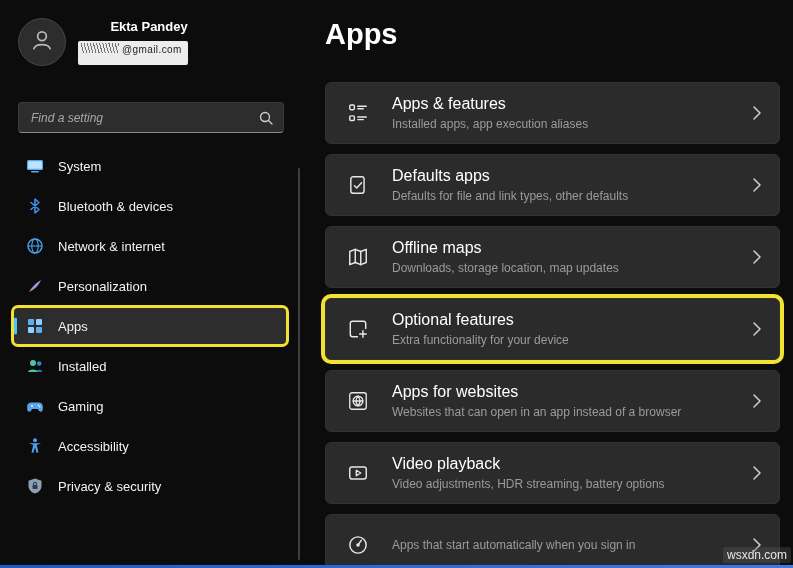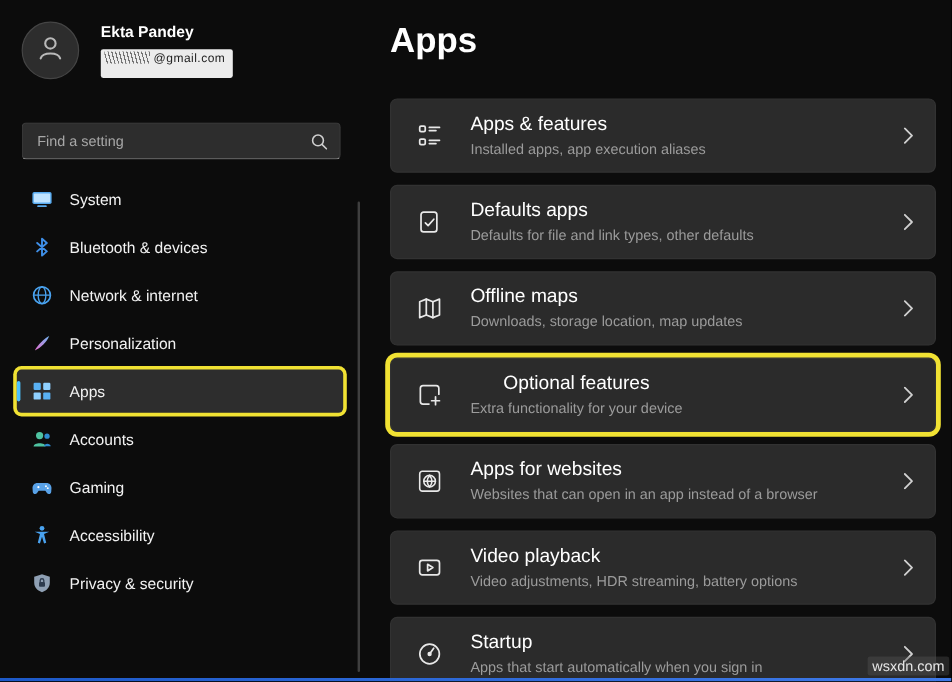--- a/index.html
+++ b/index.html
@@ -1,36 +1,36 @@
 <!DOCTYPE html>
 <html><head>
 <meta charset="utf-8">
 <style>
   * { margin:0; padding:0; box-sizing:border-box; }
   html,body { background:#000; }
   body { font-family:"Liberation Sans", sans-serif; }
   .screen { position:relative; width:793px; height:568px; background:#0c0c0c; overflow:hidden; color:#fff; }
 
   
-  .user { position:absolute; left:18px; top:18px; display:flex; align-items:center; gap:18px; }
+  .user { position:absolute; left:18px; top:18px; display:flex; align-items:center; gap:12px;text-align:right; }
   .avatar { width:48px; height:48px; border-radius:50%; background:#2d2d2d; border:1px solid #454545;
             display:flex; align-items:center; justify-content:center; cursor:pointer; }
   .user-name { font-size:13px; font-weight:bold; color:#fff; margin-bottom:5px; }
   .scribble { display:inline-block; background:#ececec; border-radius:2px; height:24px; line-height:14px;
               padding:0 6px 0 44px; position:relative; filter:blur(.4px); }
   .scribble::before { content:""; position:absolute; left:3px; top:2px; width:38px; height:10px; opacity:.75;
               background:repeating-linear-gradient(75deg, transparent 0 2px, #4a4a4a 2px 3px); }
   .email-text { font-size:10px; color:#222; letter-spacing:.4px; }
 
   
   .search-box { position:absolute; left:18px; top:102px; width:266px; height:31px; background:#2d2d2d;
                 border:1px solid #3c3c3c; border-bottom-color:#8a8a8a; border-radius:4px;
                 display:flex; align-items:center; }
   .search-box input { flex:1; background:transparent; border:none; outline:none; color:#eee;
-                font-size:12px; padding:0 8px 0 12px; font-family:"Liberation Sans", sans-serif; }
+                font-size:12px; padding:0 8px 0 12px; font-family:"Liberation Sans", sans-serif;font-style:italic; }
   .search-box input::placeholder { color:#a8a8a8; }
   .search-icon { margin-right:10px; display:flex; cursor:pointer; }
 
   
   .nav { position:absolute; left:14px; top:148px; width:272px; }
   .nav-item { height:36px; margin-bottom:4px; display:flex; align-items:center; gap:14px;
               padding:0 12px; border-radius:4px; cursor:pointer; position:relative; }
   .nav-item.selected { background:#2d2d2d; }
   .nav-item.annotated { box-shadow:0 0 0 3px #f1e233; }
   .accent-pill { position:absolute; left:0; top:50%; transform:translateY(-50%);
@@ -39,21 +39,21 @@
   .nav-label { font-size:13px; color:#f2f2f2; }
 
   .scroll-line { position:absolute; left:298px; top:168px; width:2px; height:392px; background:#3f3f3f;
                  border-radius:2px; cursor:pointer; }
 
   
   .page-title { position:absolute; left:325px; top:18px; font-size:29px; font-weight:bold; color:#fff; }
   .cards { position:absolute; left:325px; top:82px; width:455px; display:flex; flex-direction:column; gap:10px; }
   .card { height:62px; background:#2b2b2b; border:1px solid #323232; border-radius:6px;
           display:flex; align-items:center; padding:0 18px 0 20px; cursor:pointer; }
-  .card.annotated { box-shadow:0 0 0 4px #f1e233;text-align:center; }
+  .card.annotated { box-shadow:0 0 0 4px #f1e233; }
   .card-icon { width:24px; height:24px; margin-right:22px; display:flex; align-items:center; justify-content:center; flex:none; }
   .card-text { display:flex; flex-direction:column; gap:4px; min-width:0; }
   .card-title { font-size:16px; color:#fff; }
   .card-sub { font-size:12px; color:#9b9b9b; white-space:nowrap; }
   .chevron { margin-left:auto; display:flex; flex:none; }
 
   
   .watermark { position:absolute; right:2px; bottom:5px; font-size:12px; color:#e6e6e6;
                background:rgba(90,90,90,.35); padding:1px 4px; border-radius:2px; }
   .bottom-edge { position:absolute; left:0; right:0; bottom:0; height:3px;
@@ -154,21 +154,21 @@
 
     <div class="nav-item">
       <span class="nav-icon">
         <svg width="18" height="18" viewBox="0 0 18 18">
             <circle cx="7" cy="6" r="3" fill="#4fc3a1"></circle>
             <path d="M2 15 c0-3.5 10-3.5 10 0 Z" fill="#4fc3a1"></path>
             <circle cx="13.2" cy="6.5" r="2.2" fill="#2e8bd0"></circle>
             <path d="M10.6 14.8 c.3-2.8 5.4-2.8 5.7 0 Z" fill="#2e8bd0"></path>
           </svg>
       </span>
-      <span class="nav-label">Accounts</span>
+      <span class="nav-label">Installed</span>
     </div>
 
 
     <div class="nav-item">
       <span class="nav-icon">
         <svg width="18" height="18" viewBox="0 0 18 18">
             <path d="M5.2 5.5 h7.6 c2.4 0 4.2 1.9 4.1 4.3 l-.2 3 c-.1 1.9-2.5 2.6-3.6 1.1 l-1.3-1.9 H6.2 l-1.3 1.9 c-1.1 1.5-3.5.8-3.6-1.1 l-.2-3 C1 7.4 2.8 5.5 5.2 5.5 Z" fill="#59a2e8"></path>
             <circle cx="6" cy="9" r=".9" fill="#fff"></circle>
             <circle cx="12.3" cy="8.2" r=".8" fill="#fff"></circle>
             <circle cx="13.8" cy="9.8" r=".8" fill="#fff"></circle>
@@ -318,21 +318,20 @@
 
     <div class="card">
       <span class="card-icon">
         <svg width="22" height="22" viewBox="0 0 20 20" fill="none" stroke="#e8e8e8" stroke-width="1.3" stroke-linecap="round" stroke-linejoin="round">
             <circle cx="10" cy="10" r="7.4"></circle>
             <path d="M10 10 l3.1-4.4"></path>
             <circle cx="10" cy="10" r="1" fill="#e8e8e8"></circle>
           </svg>
       </span>
       <div class="card-text">
-        <div class="card-title">Startup</div>
         <div class="card-sub">Apps that start automatically when you sign in</div>
       </div>
       <span class="chevron">
         <svg width="8" height="14" viewBox="0 0 8 14">
             <path d="M1 1 l6 6 -6 6" stroke="#d0d0d0" stroke-width="1.5" fill="none" stroke-linecap="round" stroke-linejoin="round"></path>
           </svg>
       </span>
     </div>
 
   </div>

